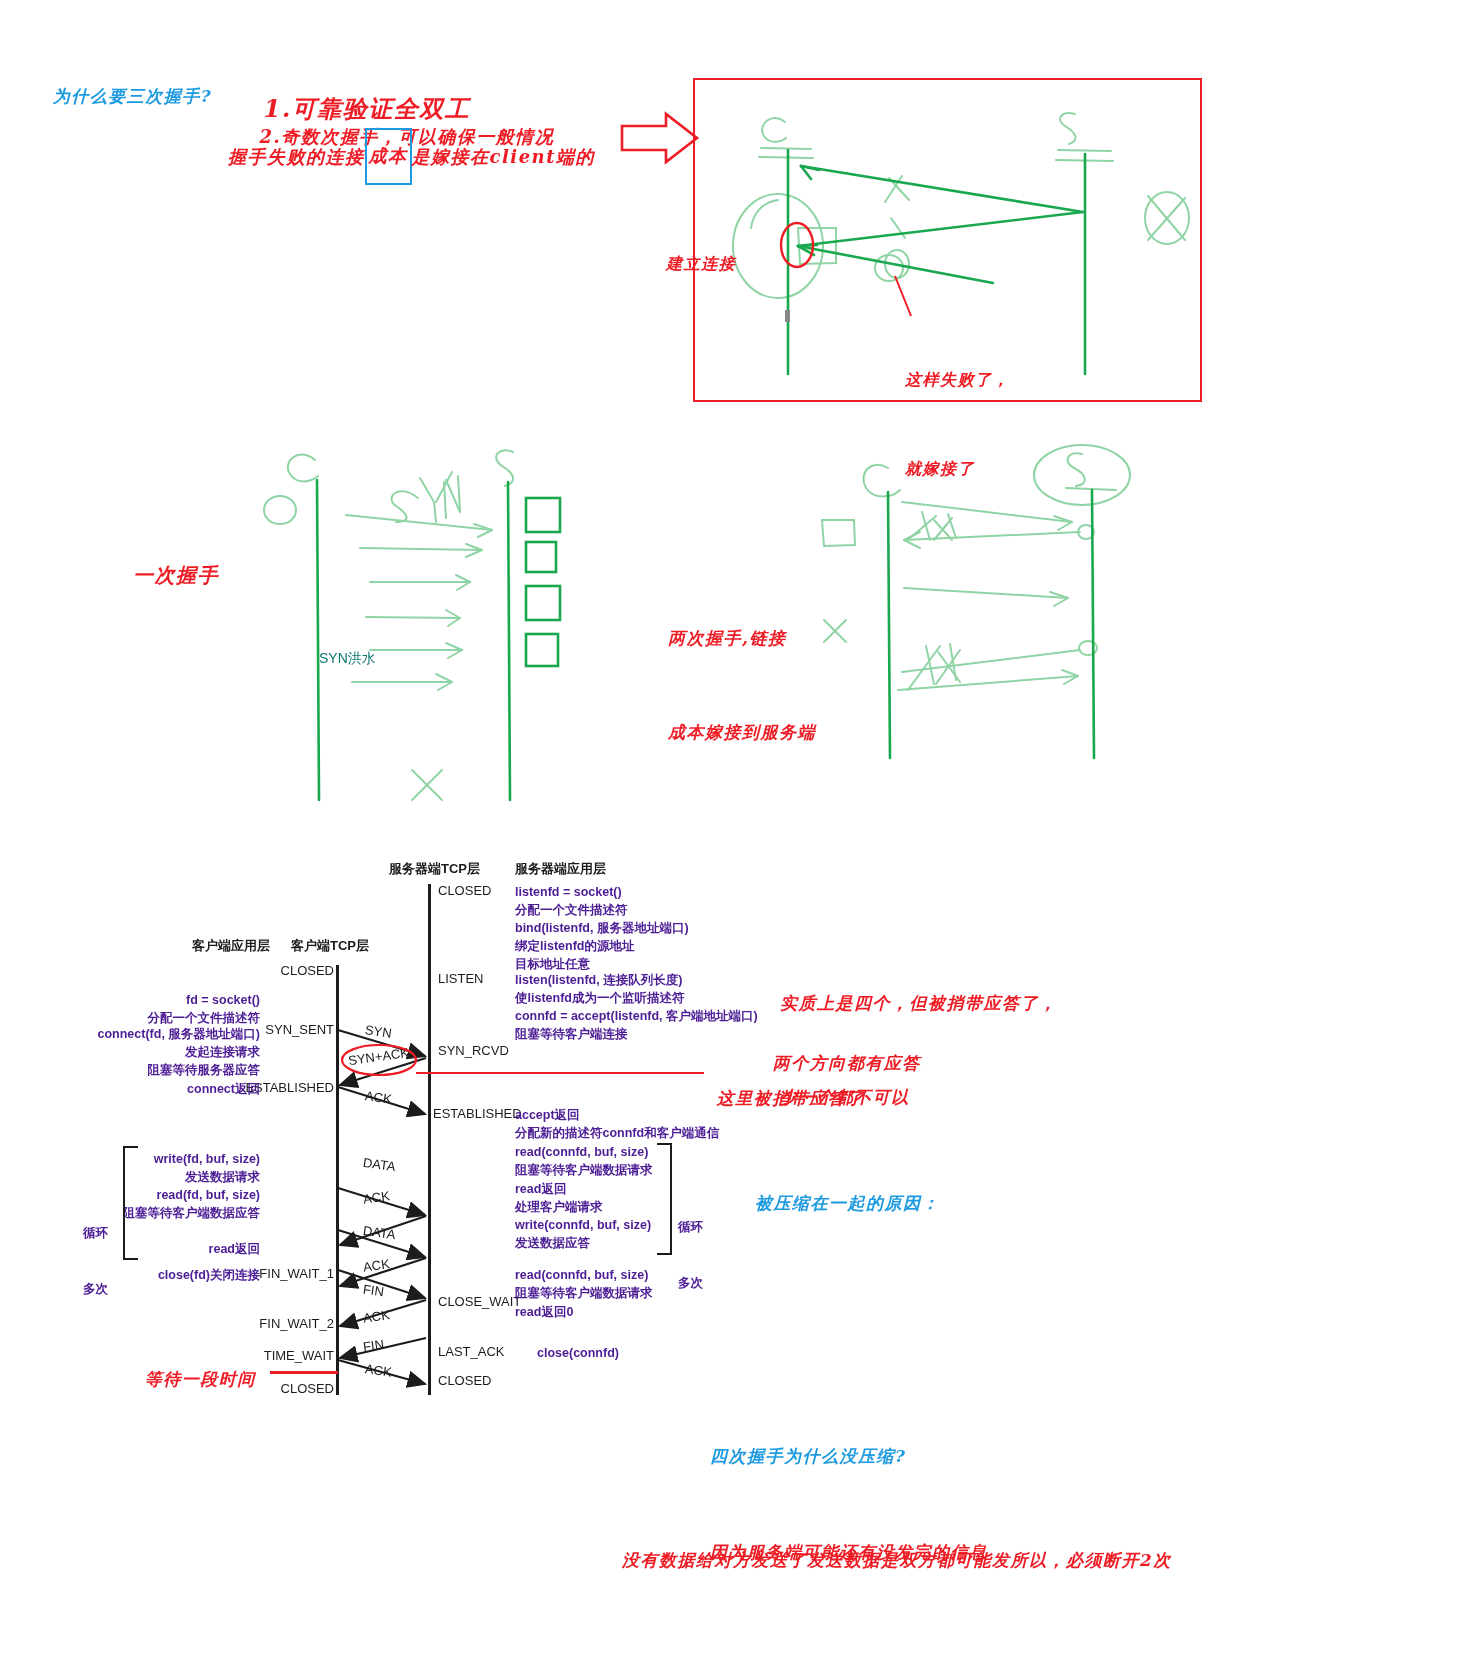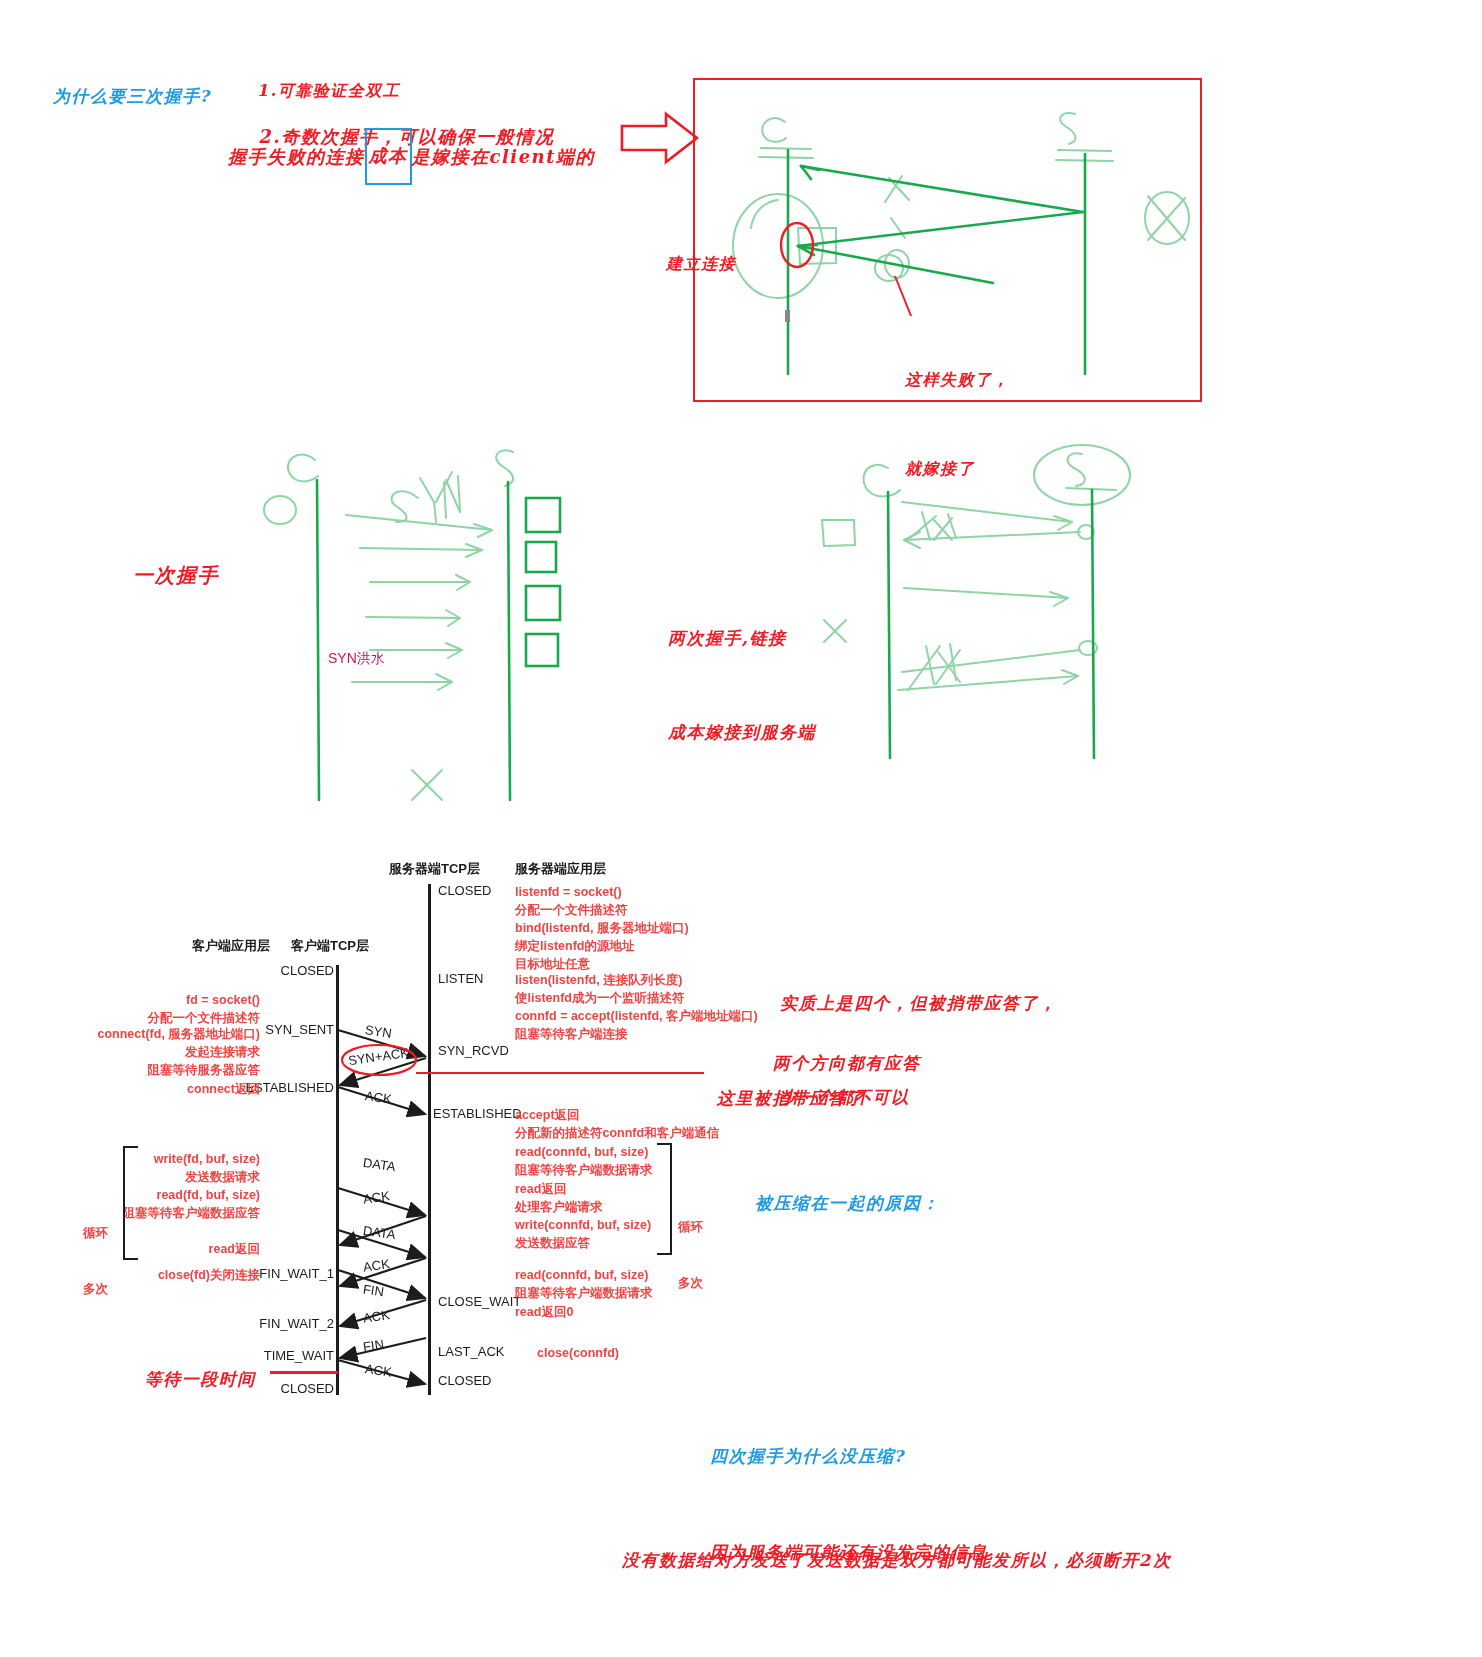--- a/index.html
+++ b/index.html
@@ -11,21 +11,21 @@
   .abs{position:absolute;}
   .hand{
     font-family:"DejaVu Serif","Liberation Serif",serif;
     font-weight:bold;font-style:italic;
     letter-spacing:1.5px;line-height:1.5;white-space:pre;
   }
   .red{color:#ee1c25;}
   .blue{color:#1e9ae0;}
   .cn-lbl{
     font-family:"Liberation Sans","DejaVu Sans",sans-serif;
-    font-size:12.5px;color:#ef4444;white-space:pre;line-height:1.45;font-weight:bold;
+    font-size:12.5px;color:#4c1d95;white-space:pre;line-height:1.45;font-weight:bold;
   }
   .hdr-lbl{
     font-family:"Liberation Sans","DejaVu Sans",sans-serif;
     font-size:13px;color:#1c1c1c;white-space:pre;font-weight:bold;
   }
   .state{
     font-family:"Liberation Sans","DejaVu Sans",sans-serif;
     font-size:13px;color:#1c1c1c;white-space:pre;
   }
   .msg{
@@ -40,21 +40,21 @@
   .bluebox{border:2.5px solid #1e9ae0;}
   .lifeline{background:#1c1c1c;width:2.5px;}
 </style>
 </head>
 <body>
 
 <div class="abs hand red" style="left:38px;top:58px;font-size:17px;color:#1e9ae0;">
   <span class="blue">为什么要三次握手?</span>
 </div>
 
-<div class="abs hand red" style="left:244px;top:55px;font-size:16px;">
+<div class="abs hand red" style="left:244px;top:55px;font-size:24px;">
   <span>1.可靠验证全双工</span>
 </div>
 
 <div class="abs hand red" style="left:244px;top:96px;font-size:18px;">
   <span>2.奇数次握手，可以确保一般情况</span>
 </div>
 
 <div class="abs" style="left:228px;top:128px;display:flex;align-items:center;">
   <span class="hand red" style="font-size:18px;">握手失败的连接</span>
   <span class="hand red bluebox" style="font-size:18px;padding:16px 2px;line-height:1.15;">成本</span>
@@ -174,21 +174,21 @@
     <path d="M378,72 L380,390"></path>
   </g>
   <g fill="none" stroke="#1aa84f" stroke-width="2.6">
     <rect x="396" y="88" width="34" height="34"></rect>
     <rect x="396" y="132" width="30" height="30"></rect>
     <rect x="396" y="176" width="34" height="34"></rect>
     <rect x="396" y="224" width="32" height="32"></rect>
   </g>
 </svg>
 
-<div class="abs" style="left:328px;top:650px;font-size:14px;color:#be185d;font-family:'Liberation Sans',sans-serif;">
+<div class="abs" style="left:319px;top:650px;font-size:14px;color:#0f766e;font-family:'Liberation Sans',sans-serif;">
   <span>SYN洪水</span>
 </div>
 
 <div class="abs hand red" style="left:668px;top:560px;font-size:17px;line-height:1.85;">
   <div>两次握手,链接</div>
   <div>成本嫁接到服务端</div>
 </div>
 
 <svg class="abs" style="left:830px;top:440px;" width="350" height="340" viewBox="0 0 350 340">
   <g fill="none" stroke="#8fd4a4" stroke-width="2" stroke-linecap="round">

